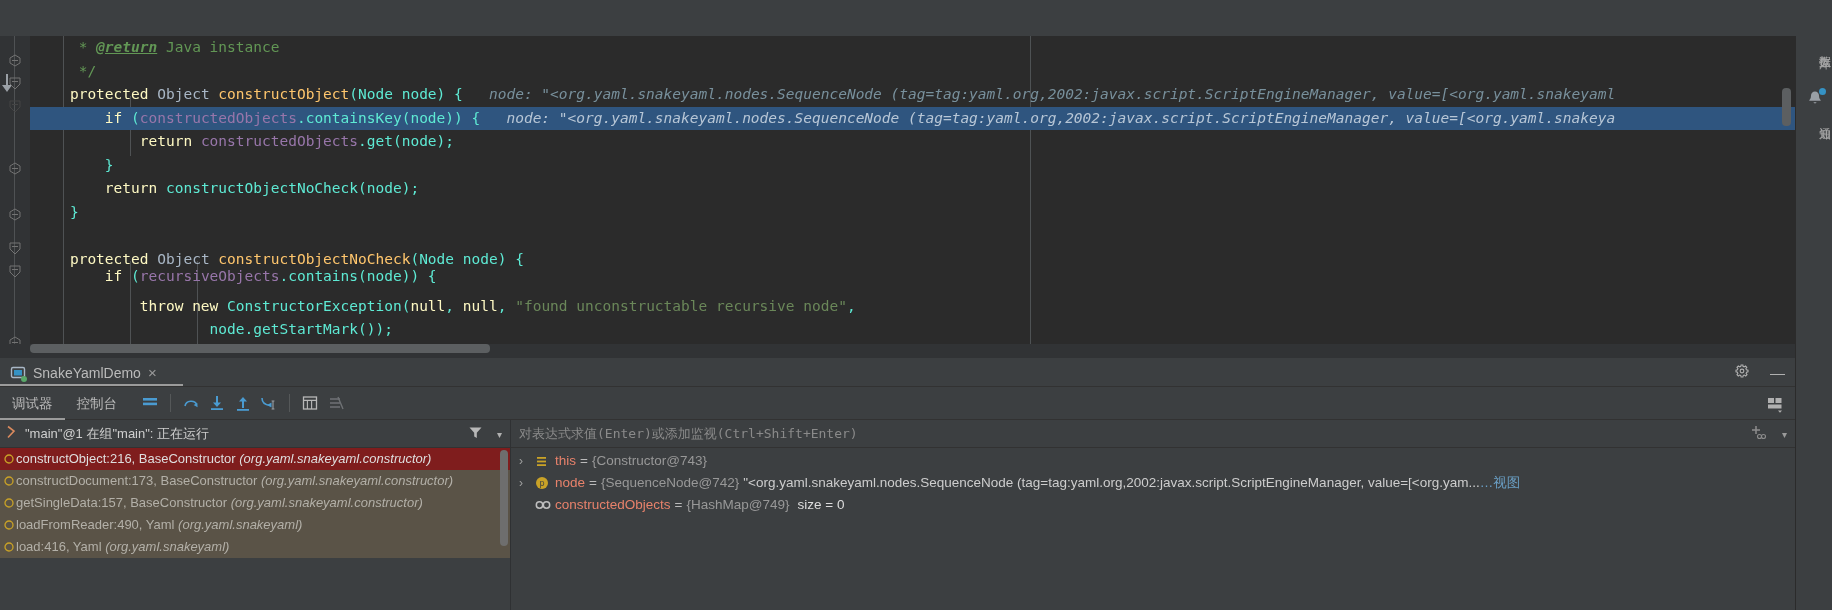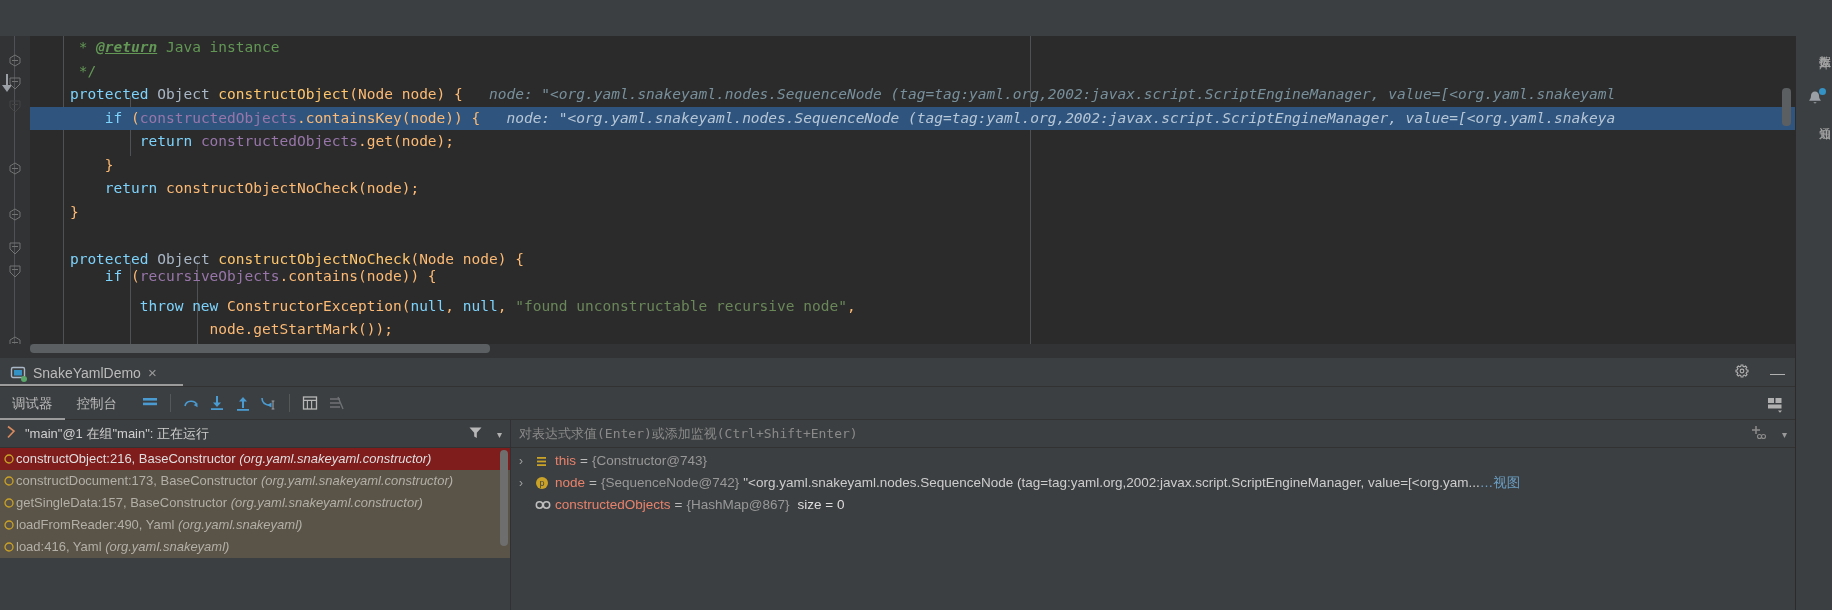--- a/index.html
+++ b/index.html
@@ -48,24 +48,24 @@
 
   .line {
     position: absolute; left: 0; right: 0; height: 23.5px; line-height: 23.5px;
     white-space: pre; font-family: "DejaVu Sans Mono", monospace;
     font-size: 14.5px;
   }
   .line.hl { background: #2f557f; }
 
   .code-text { padding-left: 5px; }
 
-  .t-kw      { color: #7dd3fc; }
+  .t-kw      { color: #fef9c3; }
   .t-type    { color: #a9b7c6; }
   .t-meth    { color: #ffc66d; }
-  .t-plain   { color: #fdba74; }
+  .t-plain   { color: #5eead4; }
   .t-field   { color: #9876aa; }
   .t-str     { color: #6a8759; }
   .t-cmt     { color: #629755; }
   .t-cmt-tag { color: #629755; font-style: italic; text-decoration: underline; font-weight: bold;}
   .t-hint    { color: #78909c; font-style: italic; }
   .line.hl .t-hint { color: #b7c6d6; }
 
   .h-scroll {
     position: absolute; left: 30px; bottom: 5px; height: 9px;
     background: #5c5f61; border-radius: 4px;
@@ -487,20 +487,20 @@
             <div class="var-row">
               <span class="chev blank">›</span>
               <span class="vicon">
                 <svg width="16" height="12" viewBox="0 0 16 12">
                   <circle cx="4.5" cy="6" r="3.2" fill="none" stroke="#c0c0c0" stroke-width="1.5"></circle>
                   <circle cx="11.5" cy="6" r="3.2" fill="none" stroke="#c0c0c0" stroke-width="1.5"></circle>
                 </svg>
               </span>
               <span class="vname">constructedObjects</span>
               <span class="veq">=</span>
-              <span class="vtype">{HashMap@867}</span>
+              <span class="vtype">{HashMap@749}</span>
               <span class="vsize">size = 0</span>
             </div>
           </div>
       </div>
     </div>
   </div>
 </div>
 
 </body></html>

